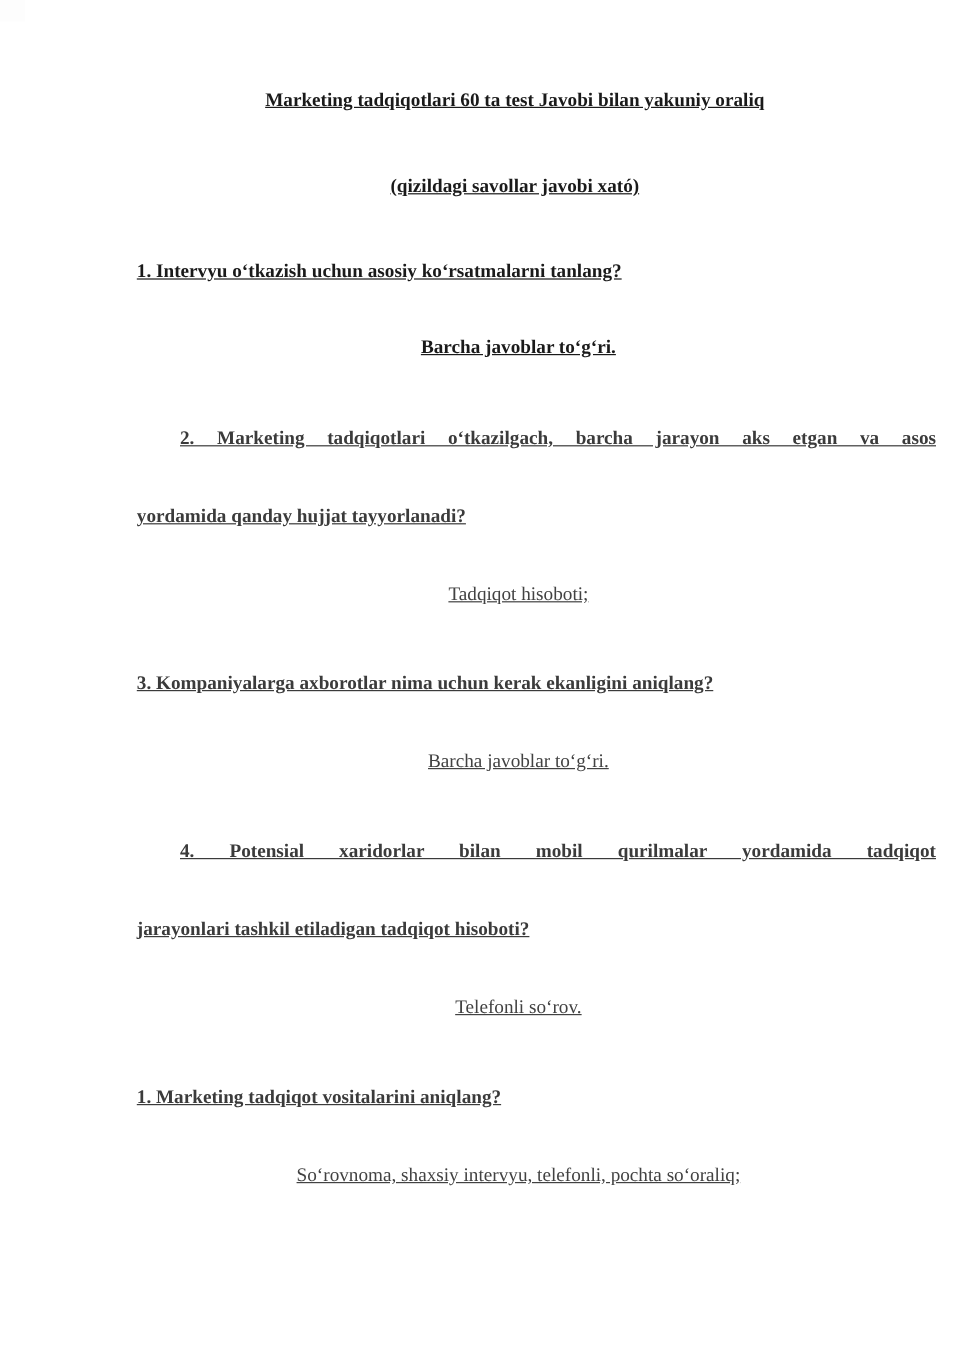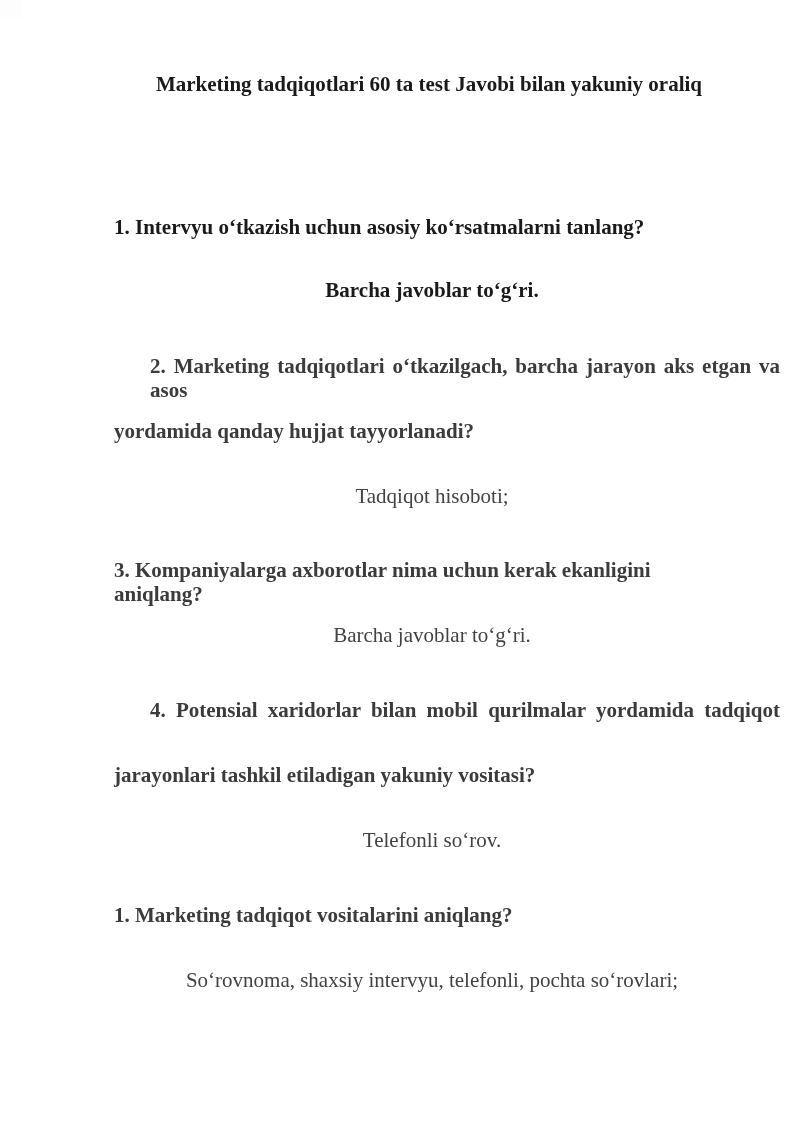--- a/index.html
+++ b/index.html
@@ -20,52 +20,54 @@
     left: 0;
     top: 0;
     width: 21px;
     height: 18px;
     background: #fdfdfd;
   }
   .line {
     position: absolute;
     left: 114px;
     width: 630px;
-    font-size: 21px;
+    font-size: 16px;
     line-height: 24px;
     white-space: normal;
+    text-decoration: underline;
   }
   .bold   { font-weight: 700; }
   .center { text-align: center; }
   .just   { text-align: justify; text-align-last: justify; margin-left: 36px; }
   .indent { padding-left: 6px; box-sizing: border-box; text-align: center; }
   .c-black { color: #1a1a1a; }
   .c-gray  { color: #3b3b3b; }
   .c-ans   { color: #424242; }
 </style>
 </head>
 <body>
 
 <div class="page">
 
   <div class="corner-artifact"></div>
 
   <div class="line bold center c-black" style="top:72px">Marketing tadqiqotlari 60 ta test Javobi bilan yakuniy oraliq</div>
 
+  <div class="line bold center c-black" style="top:144px">(qizildagi savollar javobi xató)</div>
 
   <div class="line bold c-black" style="top:215px">1. Intervyu o‘tkazish uchun asosiy ko‘rsatmalarni tanlang?</div>
   <div class="line bold c-black indent" style="top:278px">Barcha javoblar to‘g‘ri.</div>
 
   <div class="line bold c-gray just" style="top:354px">2. Marketing tadqiqotlari o‘tkazilgach, barcha jarayon aks etgan va asos</div>
   <div class="line bold c-gray" style="top:419px">yordamida qanday hujjat tayyorlanadi?</div>
   <div class="line c-ans indent" style="top:484px">Tadqiqot hisoboti;</div>
 
   <div class="line bold c-gray" style="top:558px">3. Kompaniyalarga axborotlar nima uchun kerak ekanligini aniqlang?</div>
   <div class="line c-ans indent" style="top:623px">Barcha javoblar to‘g‘ri.</div>
 
   <div class="line bold c-gray just" style="top:698px">4. Potensial xaridorlar bilan mobil qurilmalar yordamida tadqiqot</div>
-  <div class="line bold c-gray" style="top:763px">jarayonlari tashkil etiladigan yakuniy vositasi?</div>
+  <div class="line bold c-gray" style="top:763px">jarayonlari tashkil etiladigan tadqiqot hisoboti?</div>
   <div class="line c-ans indent" style="top:828px">Telefonli so‘rov.</div>
 
   <div class="line bold c-gray" style="top:903px">1. Marketing tadqiqot vositalarini aniqlang?</div>
-  <div class="line c-ans indent" style="top:968px">So‘rovnoma, shaxsiy intervyu, telefonli, pochta so‘rovlari;</div>
+  <div class="line c-ans indent" style="top:968px">So‘rovnoma, shaxsiy intervyu, telefonli, pochta so‘oraliq;</div>
 
 </div>
 
 </body></html>

